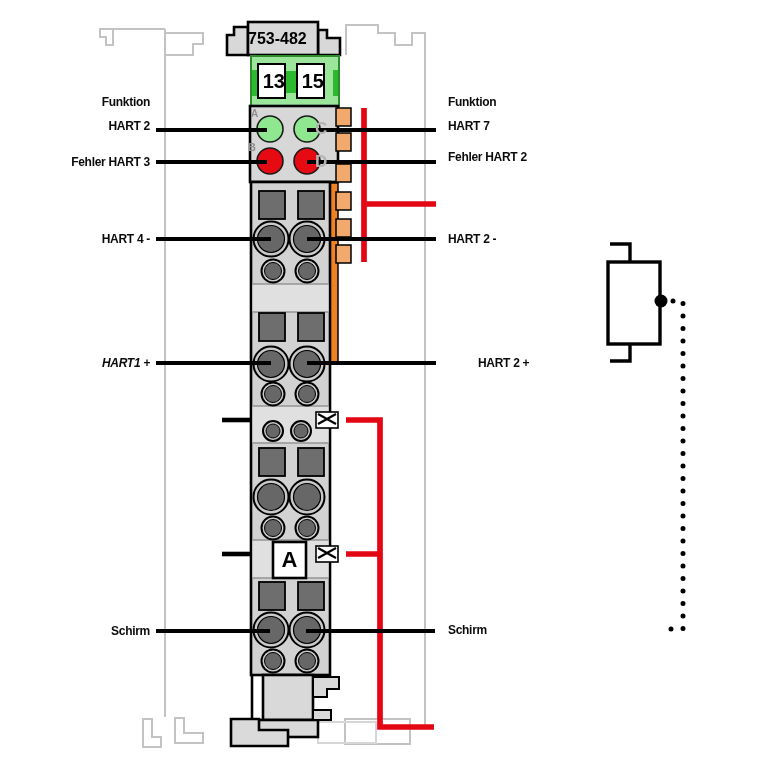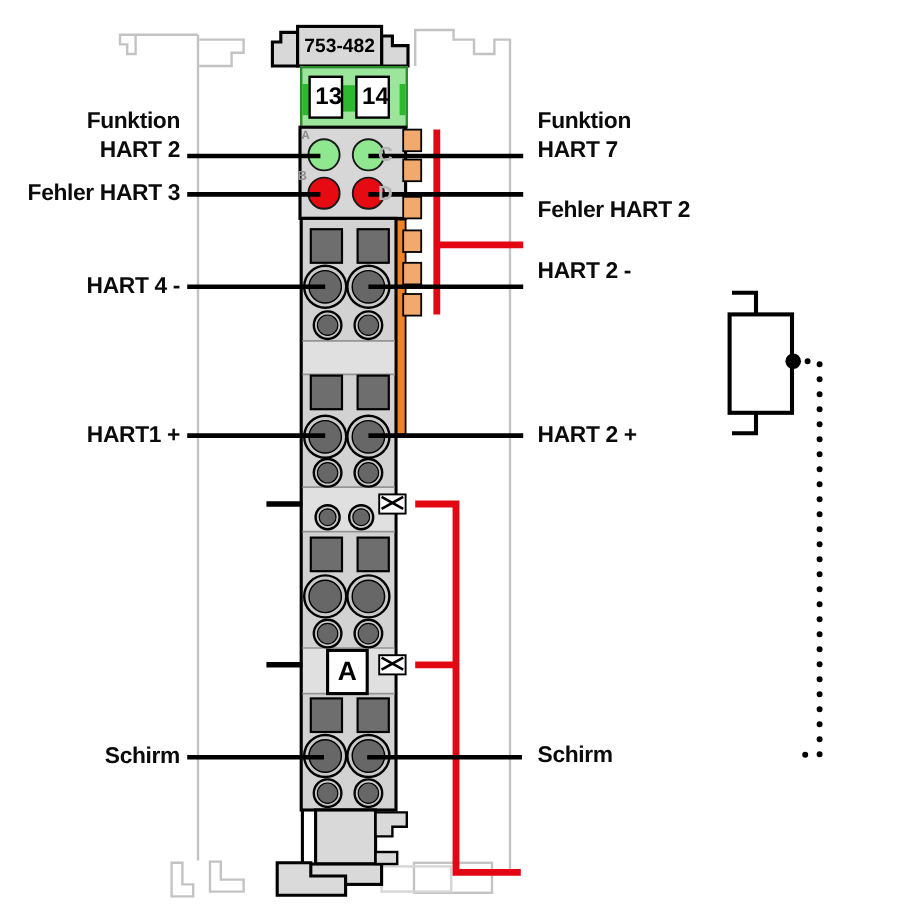--- a/index.html
+++ b/index.html
@@ -1,24 +1,24 @@
 <!DOCTYPE html>
 <html><head>
 <meta charset="utf-8">
 <style>
   html,body{margin:0;padding:0;background:#fff;}
   .stage{position:relative;width:768px;height:769px;background:#fff;overflow:hidden;
          font-family:"Liberation Sans",sans-serif;}
   .stage svg{position:absolute;left:0;top:0;}
-  .lbl{position:absolute;font-weight:700;font-size:19px;line-height:24px;color:#0b0b0b;
+  .lbl{position:absolute;font-weight:700;font-size:12px;line-height:24px;color:#0b0b0b;
        letter-spacing:-0.3px;white-space:nowrap;}
   .lbl-r{right:618px;text-align:right;}
   .lbl-l{left:448px;text-align:left;}
   .part-number{position:absolute;left:248px;top:22px;width:70px;height:33px;line-height:33px;
-       text-align:center;font-weight:700;font-size:16px;color:#000;}
+       text-align:left;font-weight:700;font-size:16px;color:#000;}
   .chan{position:absolute;width:27px;height:34px;line-height:34px;text-align:right;
        font-weight:700;font-size:20px;color:#000;top:64px;}
   .chan-13{left:258px;} .chan-14{left:297px;}
   .led-letter{position:absolute;font-weight:700;color:#8f8f8f;}
   .led-a{left:251px;top:108px;font-size:10px;}
   .led-b{left:248px;top:141px;font-size:11px;}
   .led-c{left:315px;top:119px;font-size:17px;color:#b3b3b3;}
   .led-d{left:315px;top:152px;font-size:17px;color:#b3b3b3;}
   .marker-a{position:absolute;left:273px;top:542px;width:33px;height:36px;line-height:36px;
        text-align:center;font-weight:700;font-size:22px;color:#000;}
@@ -190,38 +190,38 @@
     <rect x="608" y="262" width="52" height="82" fill="#fff" stroke="#000" stroke-width="3.4"></rect>
     <path d="M610,244 H630 V262" stroke="#000" stroke-width="3.4" fill="none"></path>
     <path d="M630,344 V361 H610" stroke="#000" stroke-width="3.4" fill="none"></path>
     <circle cx="661" cy="301" r="6.5" fill="#000"></circle>
     <path d="M673,301 H683 V629 H661" stroke="#000" stroke-width="5" fill="none" stroke-dasharray="0 12.5" stroke-linecap="round"></path>
   </g>
 </svg>
 
   <div class="part-number">753-482</div>
   <div class="chan chan-13">13</div>
-  <div class="chan chan-14">14</div>
+  <div class="chan chan-14">15</div>
   <div class="led-letter led-a">A</div>
   <div class="led-letter led-b">B</div>
   <div class="led-letter led-c">C</div>
   <div class="led-letter led-d">D</div>
   <div class="marker-a">A</div>
 
   <div class="lbl lbl-r" style="top:90px;">
     <div>Funktion</div>
     <div>HART 2</div>
   </div>
   <div class="lbl lbl-r" style="top:150px;">Fehler HART 3</div>
   <div class="lbl lbl-r" style="top:227px;">HART 4 -</div>
-  <div class="lbl lbl-r" style="top:351px;">HART1 +</div>
+  <div class="lbl lbl-r" style="top:351px;font-style:italic;">HART1 +</div>
   <div class="lbl lbl-r" style="top:619px;">Schirm</div>
 
   <div class="lbl lbl-l" style="top:90px;">
     <div>Funktion</div>
     <div>HART 7</div>
   </div>
-  <div class="lbl lbl-l" style="top:164px;">Fehler HART 2</div>
-  <div class="lbl lbl-l" style="top:215px;">HART 2 -</div>
-  <div class="lbl lbl-l" style="top:351px;">HART 2 +</div>
+  <div class="lbl lbl-l" style="top:145px;">Fehler HART 2</div>
+  <div class="lbl lbl-l" style="top:227px;">HART 2 -</div>
+  <div class="lbl lbl-l" style="top:351px;margin-left:30px;">HART 2 +</div>
   <div class="lbl lbl-l" style="top:618px;">Schirm</div>
 
 </div>
 
 </body></html>

